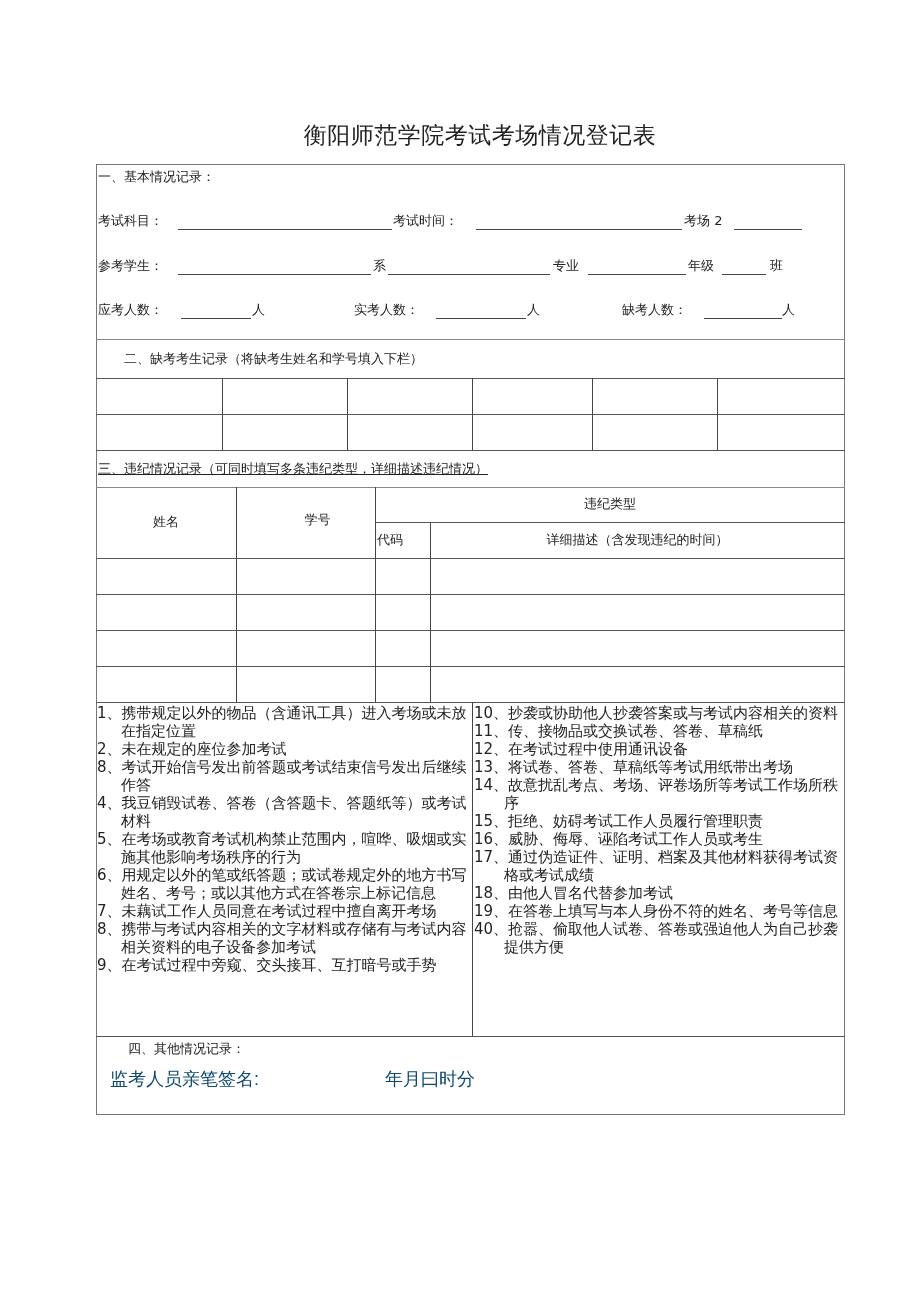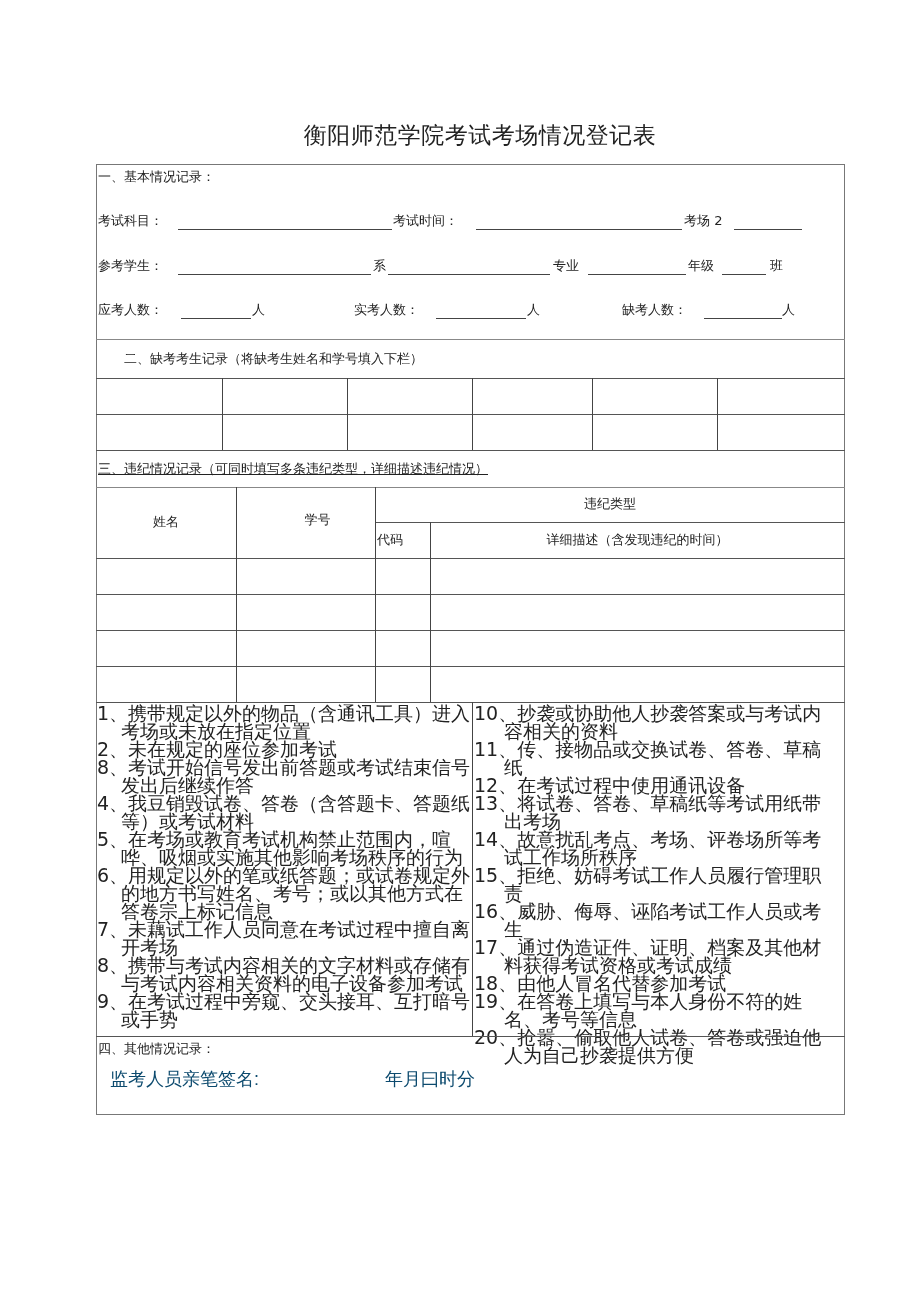--- a/index.html
+++ b/index.html
@@ -20,21 +20,21 @@
   .hline.light { background: #888; }
   .vline { position: absolute; width: 1px; background: #444; }
 
   .txt { position: absolute; font-size: 13px; white-space: nowrap; color: #222; line-height: 16px; }
   .sec { font-size: 13px; }
 
   .blank { position: absolute; height: 1px; background: #444; }
 
   .center { text-align: center; }
 
-  .note-col { position: absolute; font-size: 19px; line-height: 18px; color: #222; }
+  .note-col { position: absolute; font-size: 15px; line-height: 18px; color: #222; }
   .note { display: block; padding-left: 24px; text-indent: -24px; white-space: normal; }
   .note-r { display: block; padding-left: 30px; text-indent: -30px; white-space: normal; }
 
   .sign { position: absolute; top: 1067px; font-family: Liberation Sans, sans-serif; font-size: 18px; color: #0c4a6e; }
 </style>
 </head>
 <body>
 
 <div class="title">衡阳师范学院考试考场情况登记表</div>
 
@@ -117,22 +117,22 @@
   <span class="note-r">10、抄袭或协助他人抄袭答案或与考试内容相关的资料</span>
   <span class="note-r">11、传、接物品或交换试卷、答卷、草稿纸</span>
   <span class="note-r">12、在考试过程中使用通讯设备</span>
   <span class="note-r">13、将试卷、答卷、草稿纸等考试用纸带出考场</span>
   <span class="note-r">14、故意扰乱考点、考场、评卷场所等考试工作场所秩序</span>
   <span class="note-r">15、拒绝、妨碍考试工作人员履行管理职责</span>
   <span class="note-r">16、威胁、侮辱、诬陷考试工作人员或考生</span>
   <span class="note-r">17、通过伪造证件、证明、档案及其他材料获得考试资格或考试成绩</span>
   <span class="note-r">18、由他人冒名代替参加考试</span>
   <span class="note-r">19、在答卷上填写与本人身份不符的姓名、考号等信息</span>
-  <span class="note-r">20、抢嚣、偷取他人试卷、答卷或强迫他人为自己抄袭提供方便</span>
+  <span class="note-r">40、抢嚣、偷取他人试卷、答卷或强迫他人为自己抄袭提供方便</span>
 </div>
 
 <div class="hline" style="left:96px; top:1036px; width:749px;"></div>
 
-<div class="txt sec" style="left:98px; top:1041px;">四、其他情况记录：</div>
+<div class="txt sec" style="left:98px; top:1041px;padding-left:30px;">四、其他情况记录：</div>
 <div style="position:absolute; left:97px; top:1060px; width:747px; height:54px;"></div>
 
 <div class="sign" style="left:110px;">监考人员亲笔签名:</div>
 <div class="sign" style="left:385px;">年月曰时分</div>
 
 </body></html>

